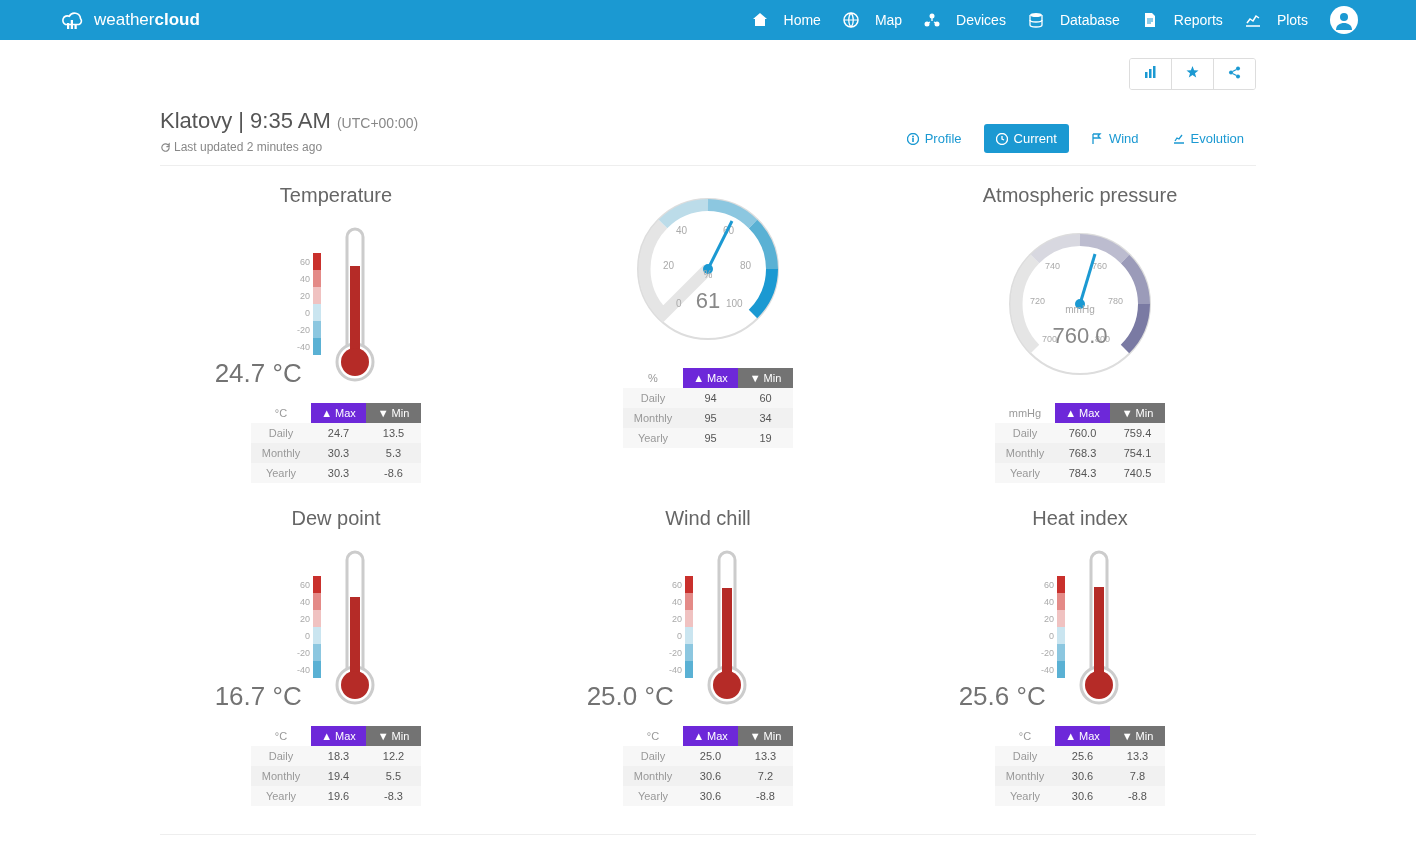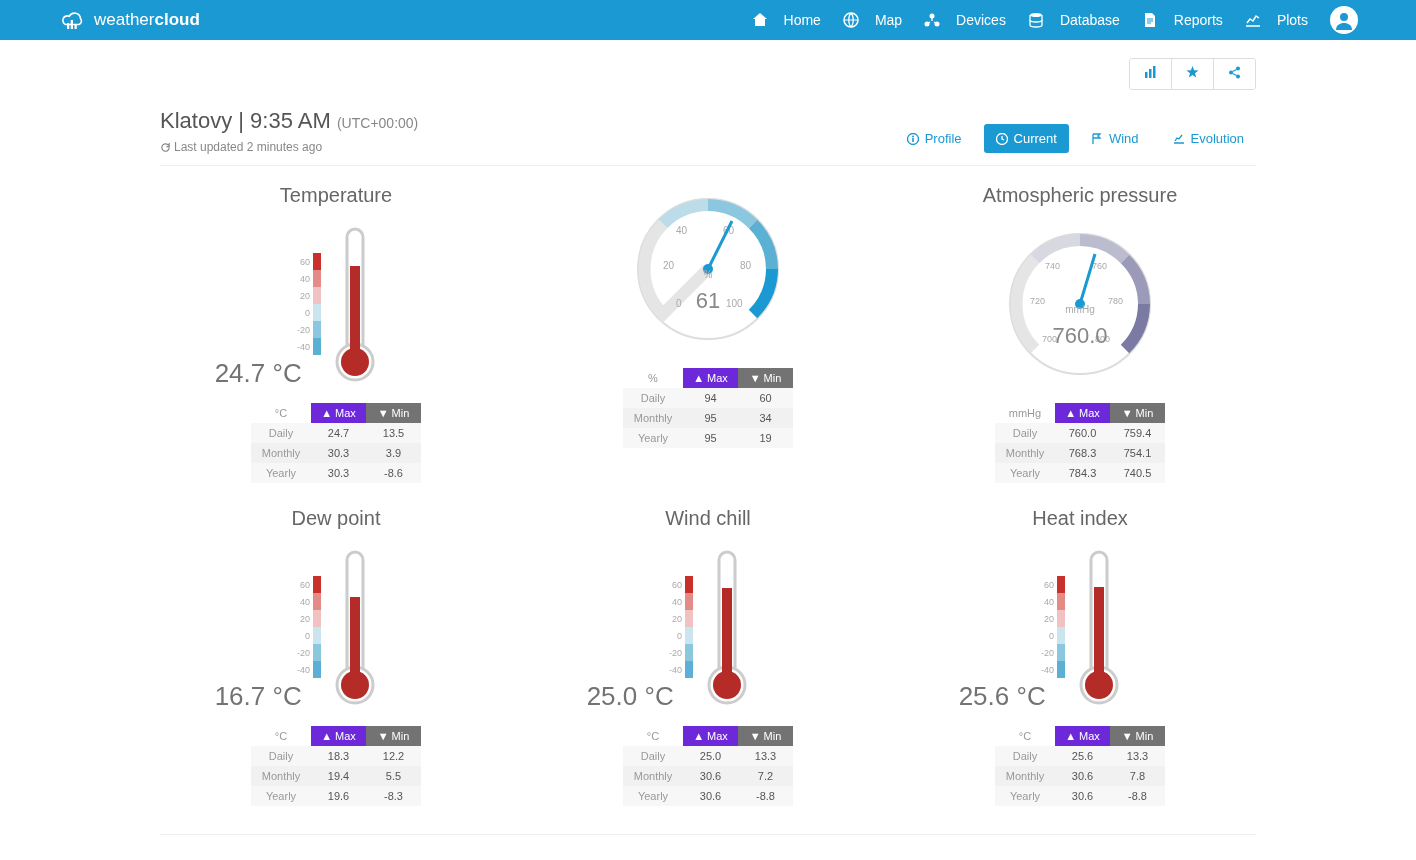--- a/index.html
+++ b/index.html
@@ -239,21 +239,21 @@
           </thead>
         <tbody>
           <tr>
               <td>Daily</td>
               <td>24.7</td>
               <td>13.5</td>
             </tr>
           <tr>
               <td>Monthly</td>
               <td>30.3</td>
-              <td>3.9</td>
+              <td>5.3</td>
             </tr>
           <tr>
               <td>Yearly</td>
               <td>30.3</td>
               <td>-8.6</td>
             </tr>
         </tbody>
       </table>
     </div>
 

